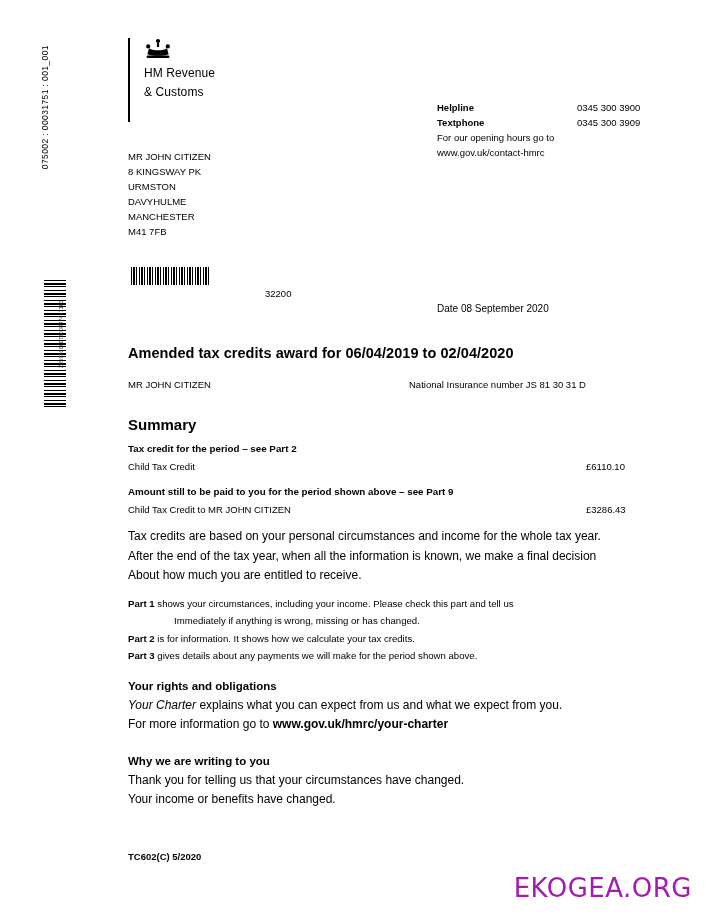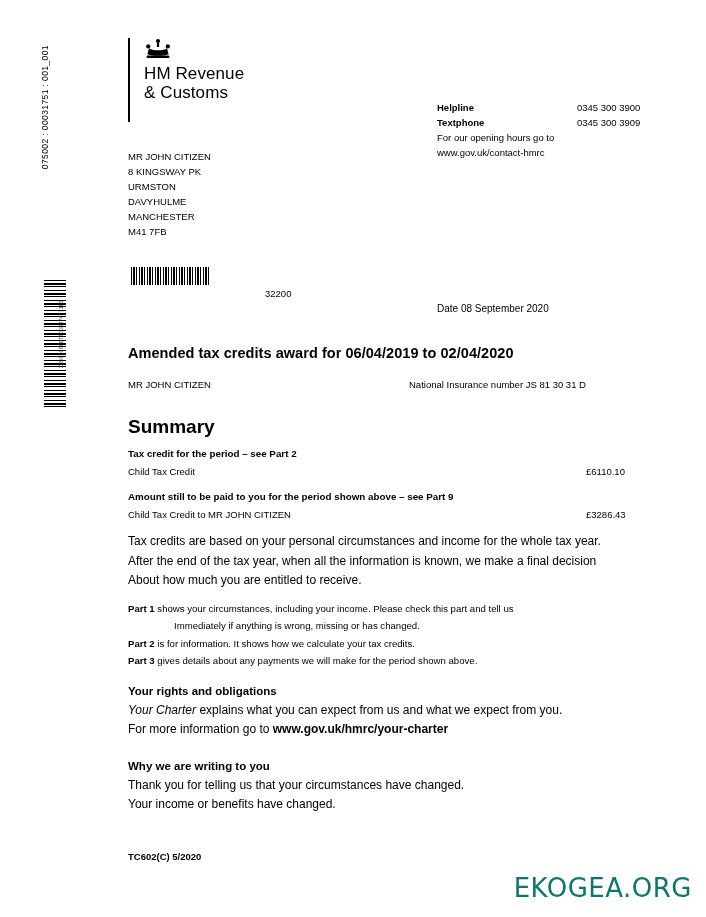--- a/index.html
+++ b/index.html
@@ -76,21 +76,21 @@
     border-left: 2px solid #000;
     height: 84px;
   }
   .crown {
     width: 28px;
     height: 22px;
     margin-bottom: 4px;
     position: relative;
   }
   .logo-text {
-    font-size: 17px;
+    font-size: 12px;
     line-height: 19px;
     font-weight: 400;
     letter-spacing: 0.1px;
   }
 
   
   .contact {
     position: absolute;
     left: 437px;
     top: 100px;
@@ -178,21 +178,21 @@
     letter-spacing: 0.05px;
   }
   .name-nino {
     display: flex;
     font-size: 9.5px;
     margin-bottom: 26px;
   }
   .name-nino .nm { width: 281px; }
 
   h2.section-head {
-    font-size: 19px;
+    font-size: 15px;
     font-weight: bold;
     margin: 0 0 10px 0;
   }
   .sub-head {
     font-size: 9.8px;
     font-weight: bold;
     margin: 0 0 7px 0;
   }
   .amount-row {
     display: flex;
@@ -234,21 +234,21 @@
     font-size: 9.5px;
     font-weight: bold;
   }
 
   .watermark {
     position: absolute;
     right: 14px;
     bottom: 14px;
     font-size: 26px;
     letter-spacing: 0.5px;
-    color: #0f766e;
+    color: #a21caf;
     font-family: "DejaVu Sans", sans-serif;
   }
 </style>
 </head>
 <body>
 
 <div class="page">
 
   <div class="vertical-code">075002 : 00031751 : 001_001</div>
 

